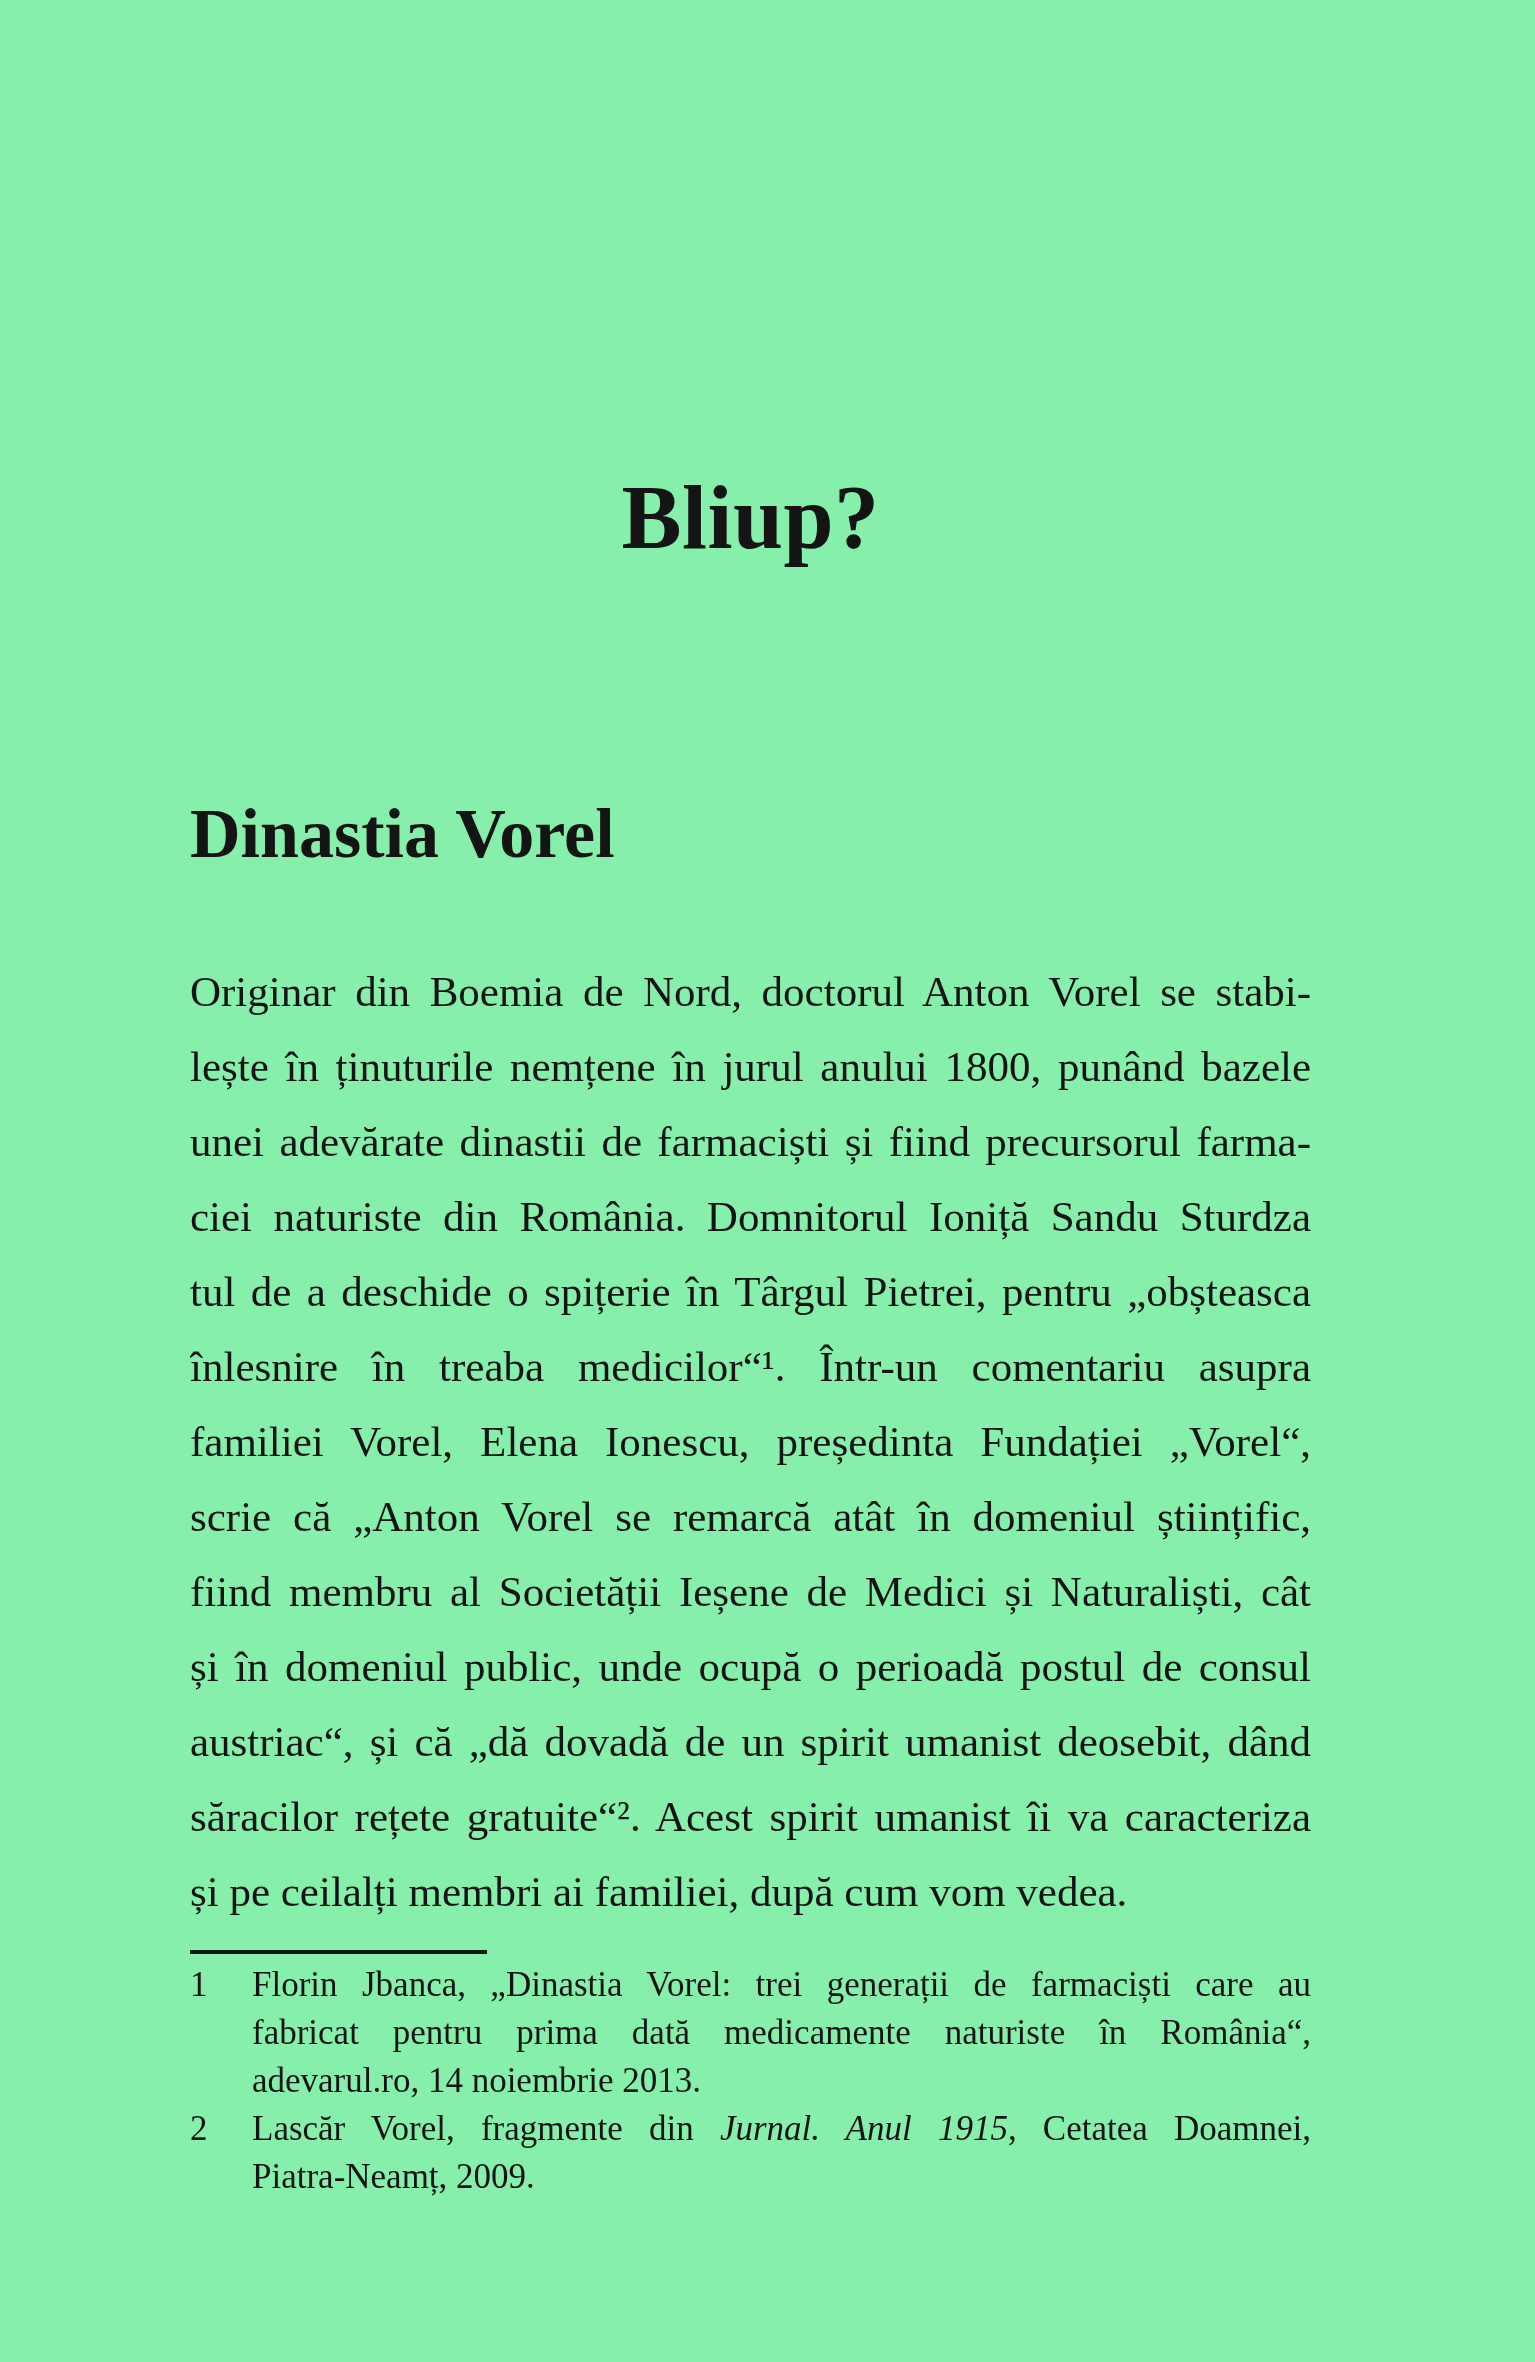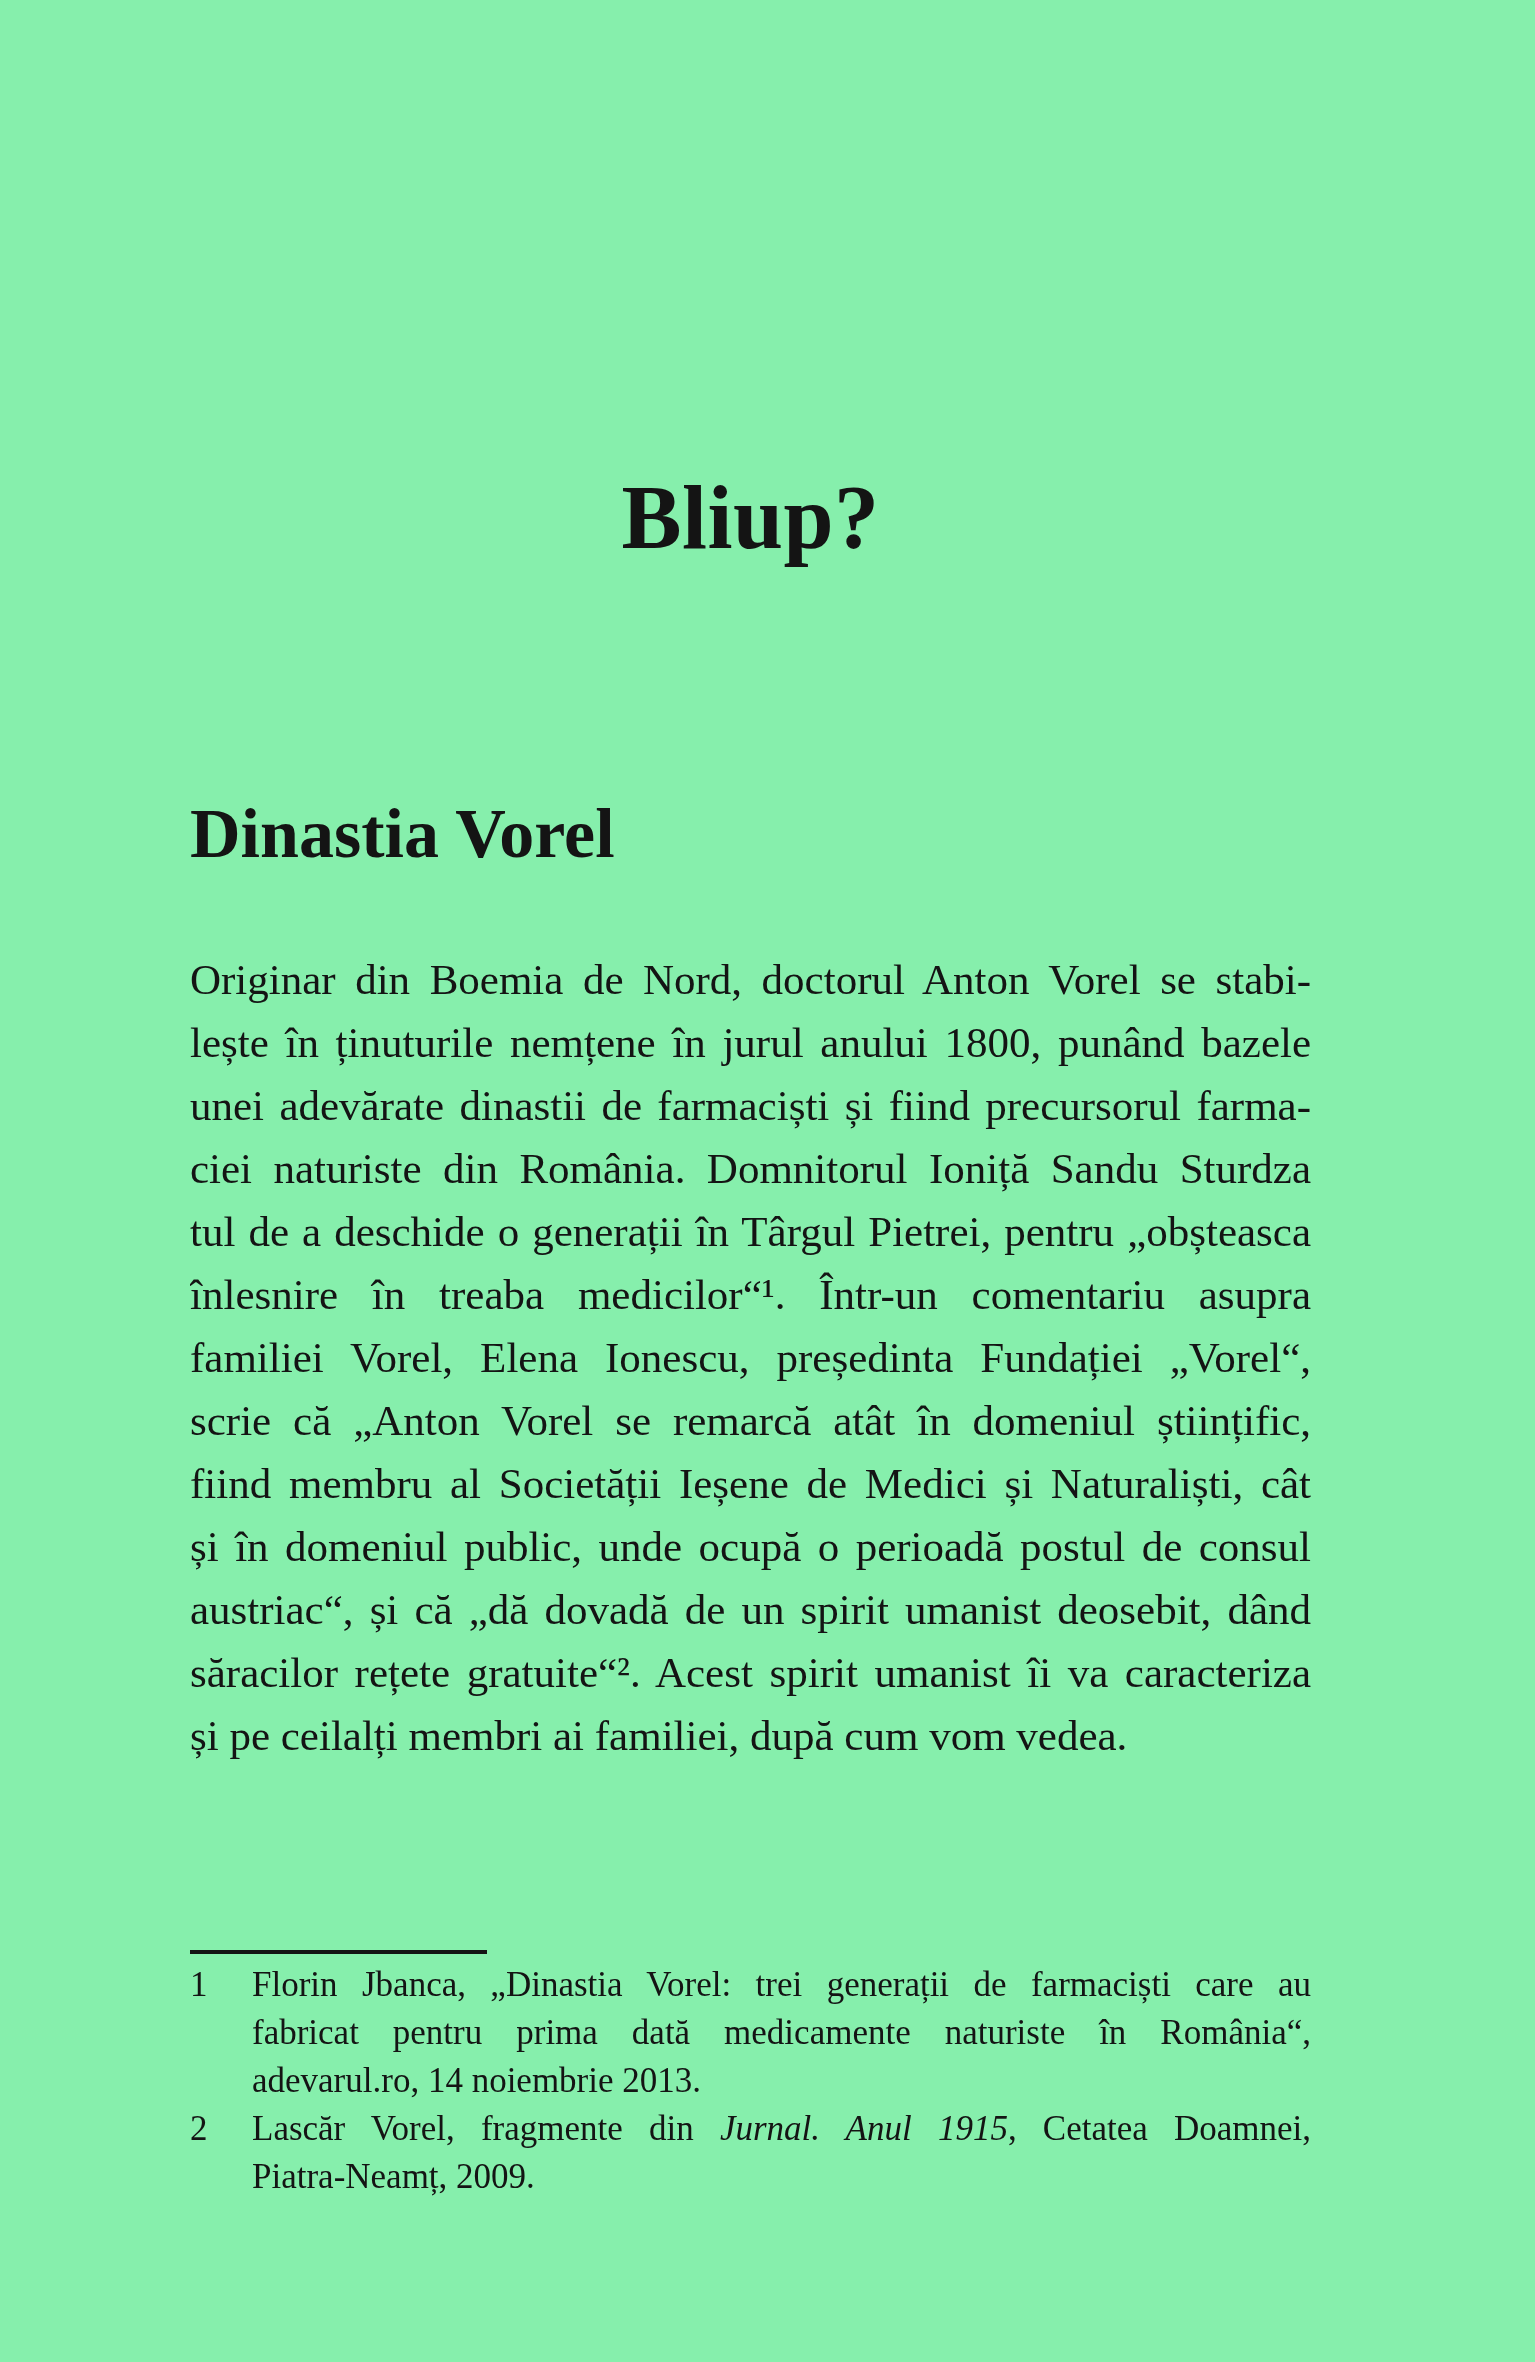--- a/index.html
+++ b/index.html
@@ -44,20 +44,21 @@
     top: 948px;
     width: 1121px;
     font-size: 43px;
   }
   .body-text .line {
     height: 63px;
     line-height: 63px;
     overflow: hidden;
     text-align: justify;
     text-align-last: justify;
+    margin-top: 12px;
   }
   .body-text .line.last {
     text-align: left;
     text-align-last: left;
   }
   .fn-rule {
     position: absolute;
     left: 190px;
     top: 1950px;
     width: 297px;
@@ -103,21 +104,21 @@
 
   <h1 class="title">Bliup?</h1>
 
   <h2 class="heading">Dinastia Vorel</h2>
 
   <div class="body-text">
     <div class="line">Originar din Boemia de Nord, doctorul Anton Vorel se stabi-</div>
     <div class="line">lește în ținuturile nemțene în jurul anului 1800, punând bazele</div>
     <div class="line">unei adevărate dinastii de farmaciști și fiind precursorul farma-</div>
     <div class="line">ciei naturiste din România. Domnitorul Ioniță Sandu Sturdza</div>
-    <div class="line">tul de a deschide o generații în Târgul Pietrei, pentru „obșteasca</div>
+    <div class="line">tul de a deschide o spițerie în Târgul Pietrei, pentru „obșteasca</div>
     <div class="line">înlesnire în treaba medicilor“¹. Într-un comentariu asupra</div>
     <div class="line">familiei Vorel, Elena Ionescu, președinta Fundației „Vorel“,</div>
     <div class="line">scrie că „Anton Vorel se remarcă atât în domeniul științific,</div>
     <div class="line">fiind membru al Societății Ieșene de Medici și Naturaliști, cât</div>
     <div class="line">și în domeniul public, unde ocupă o perioadă postul de consul</div>
     <div class="line">austriac“, și că „dă dovadă de un spirit umanist deosebit, dând</div>
     <div class="line">săracilor rețete gratuite“². Acest spirit umanist îi va caracteriza</div>
     <div class="line last">și pe ceilalți membri ai familiei, după cum vom vedea.</div>
   </div>
 

